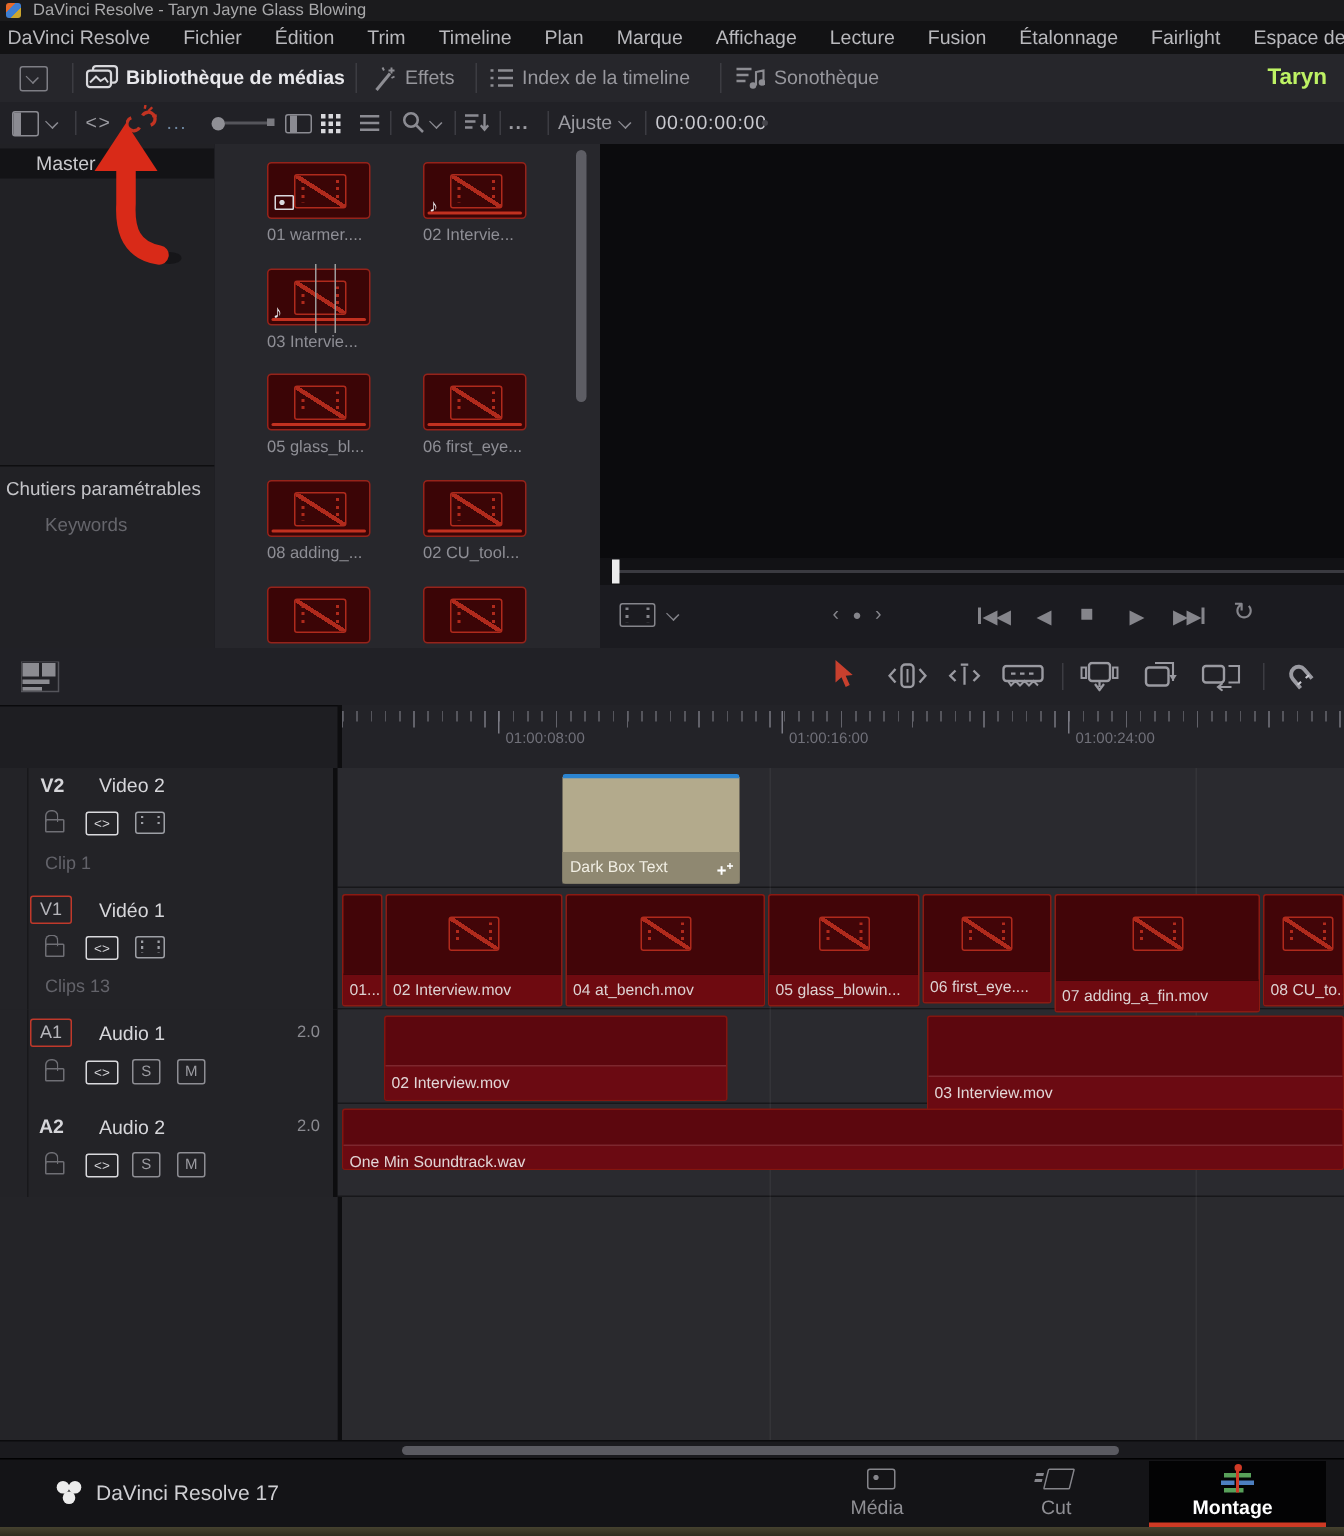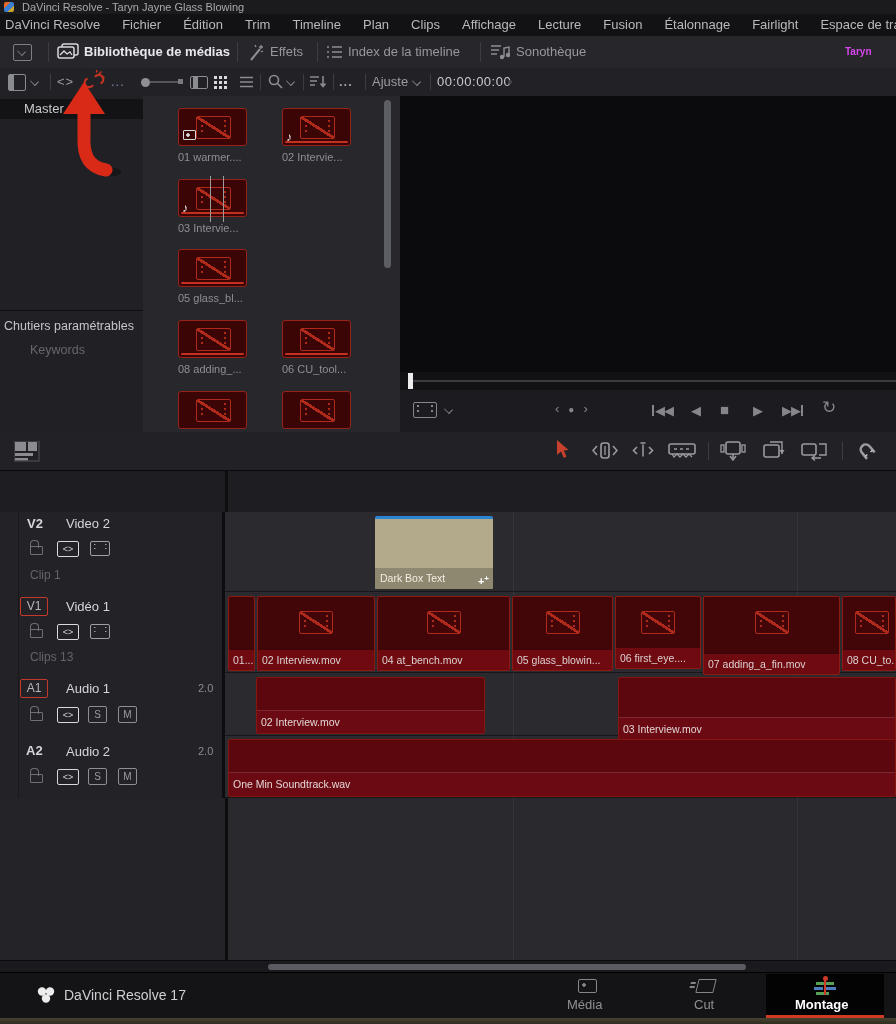--- a/index.html
+++ b/index.html
@@ -18,21 +18,21 @@
   
   .menubar{background:#121214;color:#b9b9bd;font-size:13px;line-height:22px;white-space:nowrap;
            overflow:hidden;border-bottom:1px solid #060607;}
   .menubar span{display:inline-block;padding:0 11px;}
   .menubar span:first-child{padding-left:5px;}
 
   
   .toolbar2{background:#26262b;border-bottom:1px solid #0a0a0c;text-decoration:underline;}
   .tb2-label{position:absolute;top:0;font-size:13px;line-height:31px;color:#97979d;}
   .tb2-label.on{color:#e8e8ec;font-weight:bold;}
-  .user-label{color:#d946ef;font-weight:bold;font-size:10px;line-height:31px;}
+  .user-label{color:#bef264;font-weight:bold;font-size:15px;line-height:31px;}
 
   
   .toolbar3{background:#212126;border-bottom:1px solid #0a0a0c;color:#8b8b92;}
   .t3txt{position:absolute;font-size:13px;line-height:28px;color:#9b9ba1;}
   .tc-small{font-size:13px;line-height:28px;color:#c9c9cf;letter-spacing:.5px;}
   .chev{display:inline-block;width:6px;height:6px;border-right:1.5px solid currentColor;
         border-bottom:1.5px solid currentColor;transform:rotate(45deg) scale(1,.8);}
   .dot{border-radius:50%;background:#8f8f95;}
 
   
@@ -161,21 +161,21 @@
 <body>
 
 <div id="app">
 
   <div class="titlebar abs" style="left:0;top:0;width:896px;height:14px">
     <span class="appicon"></span>
     <span class="titletext">DaVinci Resolve - Taryn Jayne Glass Blowing</span>
   </div>
 
   <div class="menubar abs" style="left:0;top:14px;width:896px;height:22px">
-    <span>DaVinci Resolve</span><span>Fichier</span><span>Édition</span><span>Trim</span><span>Timeline</span><span>Plan</span><span>Clips</span><span>Affichage</span><span>Lecture</span><span>Fusion</span><span>Étalonnage</span><span>Fairlight</span><span>Espace de travail</span>
+    <span>DaVinci Resolve</span><span>Fichier</span><span>Édition</span><span>Trim</span><span>Timeline</span><span>Plan</span><span>Marque</span><span>Affichage</span><span>Lecture</span><span>Fusion</span><span>Étalonnage</span><span>Fairlight</span><span>Espace de travail</span>
   </div>
 
   <div class="toolbar2 abs" style="left:0;top:36px;width:896px;height:32px">
     <span class="abs" style="left:13px;top:8px;width:17px;height:15px;border:1.5px solid #7e7e85;border-radius:2px;">
         <i class="chev abs" style="left:4px;top:3px;color:#7e7e85"></i>
       </span>
     <i class="vsep" style="left:48px"></i>
     <svg class="abs" style="left:57px;top:7px" width="22" height="17" viewBox="0 0 22 17">
       <rect x="5" y="1" width="16" height="11" rx="2" fill="none" stroke="#d8d8dc" stroke-width="1.5"></rect>
       <rect x="1" y="4" width="16" height="11" rx="2" fill="#26262b" stroke="#d8d8dc" stroke-width="1.5"></rect>
@@ -291,34 +291,41 @@
       <div class="mlabel">03 Intervie...</div>
     </div>
 
     <div class="abs" style="left:35px;top:153px">
       <div class="mthumb">
           <i class="offline m-off"></i>
           <i class="use-bar"></i>
         </div>
       <div class="mlabel">05 glass_bl...</div>
     </div>
+    <div class="abs" style="left:139px;top:153px">
+      <div class="mthumb">
+          <i class="offline m-off"></i>
+          <i class="use-bar"></i>
+        </div>
+      <div class="mlabel">06 first_eye...</div>
+    </div>
 
     <div class="abs" style="left:35px;top:224px">
       <div class="mthumb">
           <i class="offline m-off"></i>
           <i class="use-bar"></i>
         </div>
       <div class="mlabel">08 adding_...</div>
     </div>
     <div class="abs" style="left:139px;top:224px">
       <div class="mthumb">
           <i class="offline m-off"></i>
           <i class="use-bar"></i>
         </div>
-      <div class="mlabel">06 CU_tool...</div>
+      <div class="mlabel">02 CU_tool...</div>
     </div>
 
     <div class="abs" style="left:35px;top:295px">
       <div class="mthumb">
           <i class="offline m-off"></i>
         </div>
     </div>
     <div class="abs" style="left:139px;top:295px">
       <div class="mthumb">
           <i class="offline m-off"></i>
@@ -390,20 +397,28 @@
     </svg>
     <i class="vsep" style="left:842px;top:10px;bottom:10px"></i>
     <svg class="ticon" style="left:856px;top:8px" width="22" height="22" viewBox="0 0 22 22">
       <g transform="rotate(-40 11 11)">
         <path d="M6 17 V9 a5 5 0 0 1 10 0 V17" fill="none" stroke="#9a9aa1" stroke-width="2.6"></path>
         <path d="M6 14 h3 M13 14 h3" stroke="#c9c9cf" stroke-width="1.4"></path>
       </g>
     </svg>
   </div>
 
+  <div class="ruler abs" style="left:228px;top:470px;width:668px;height:42px">
+    <i class="rtick" style="left:104px"></i>
+    <i class="rtick" style="left:293px"></i>
+    <i class="rtick" style="left:484px"></i>
+    <span class="rlabel" style="left:109px">01:00:08:00</span>
+    <span class="rlabel" style="left:298px">01:00:16:00</span>
+    <span class="rlabel" style="left:489px">01:00:24:00</span>
+  </div>
   <div class="abs" style="left:225px;top:470px;width:3px;height:490px;background:#0d0d0f"></div>
 
   <div class="lane" style="top:512px;height:80px"></div>
   <div class="lane" style="top:592px;height:81px"></div>
   <div class="lane" style="top:673px;height:63px"></div>
   <div class="lane" style="top:736px;height:62px"></div>
   <div class="abs" style="left:228px;top:798px;width:668px;height:162px;background:#2a2a2e"></div>
   <i class="gridline" style="left:513px"></i>
   <i class="gridline" style="left:797px"></i>
 
@@ -480,21 +495,21 @@
     <div class="strip">08 CU_to...</div>
   </div>
 
   <div class="aclip" style="left:256px;top:677px;width:229px;height:57px">
     <div class="astrip">02 Interview.mov</div>
   </div>
   <div class="aclip" style="left:618px;top:677px;width:278px;height:70px">
     <div class="astrip">03 Interview.mov</div>
   </div>
 
-  <div class="aclip" style="left:228px;top:739px;width:668px;height:58px">
+  <div class="aclip" style="left:228px;top:739px;width:668px;height:41px">
     <div class="astrip">One Min Soundtrack.wav</div>
   </div>
 
   <div class="hscroll-track abs" style="left:0;top:960px;width:896px;height:12px">
     <span class="hscroll-thumb" style="left:268px;top:3px;width:478px"></span>
   </div>
 
   <div class="pagebar abs" style="left:0;top:972px;width:896px;height:46px">
     <svg class="abs" style="left:36px;top:13px" width="20" height="18" viewBox="0 0 20 18">
       <circle cx="6" cy="5.5" r="4.2" fill="#ececec"></circle>

